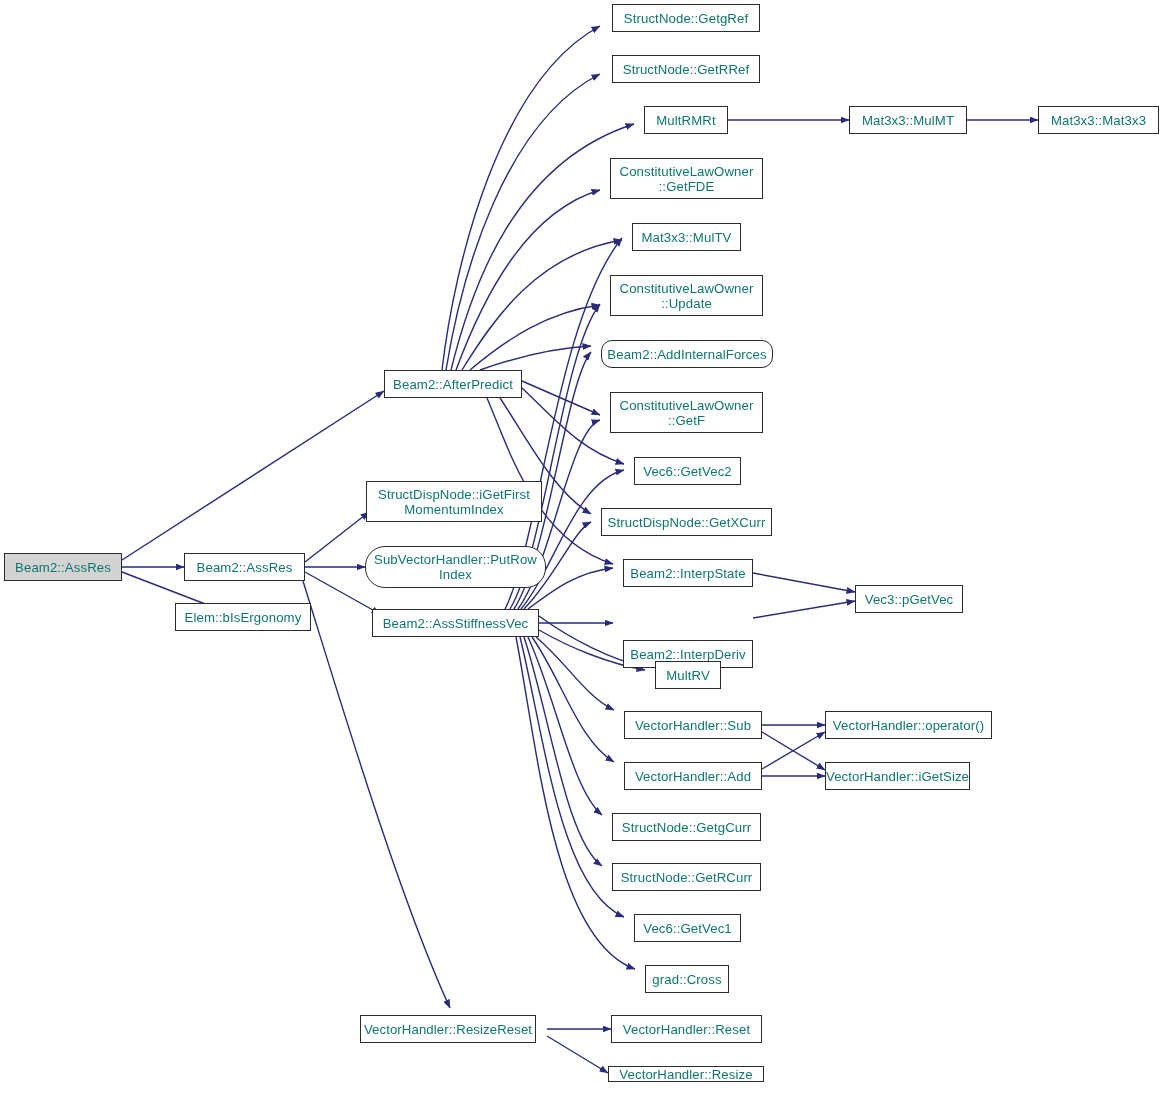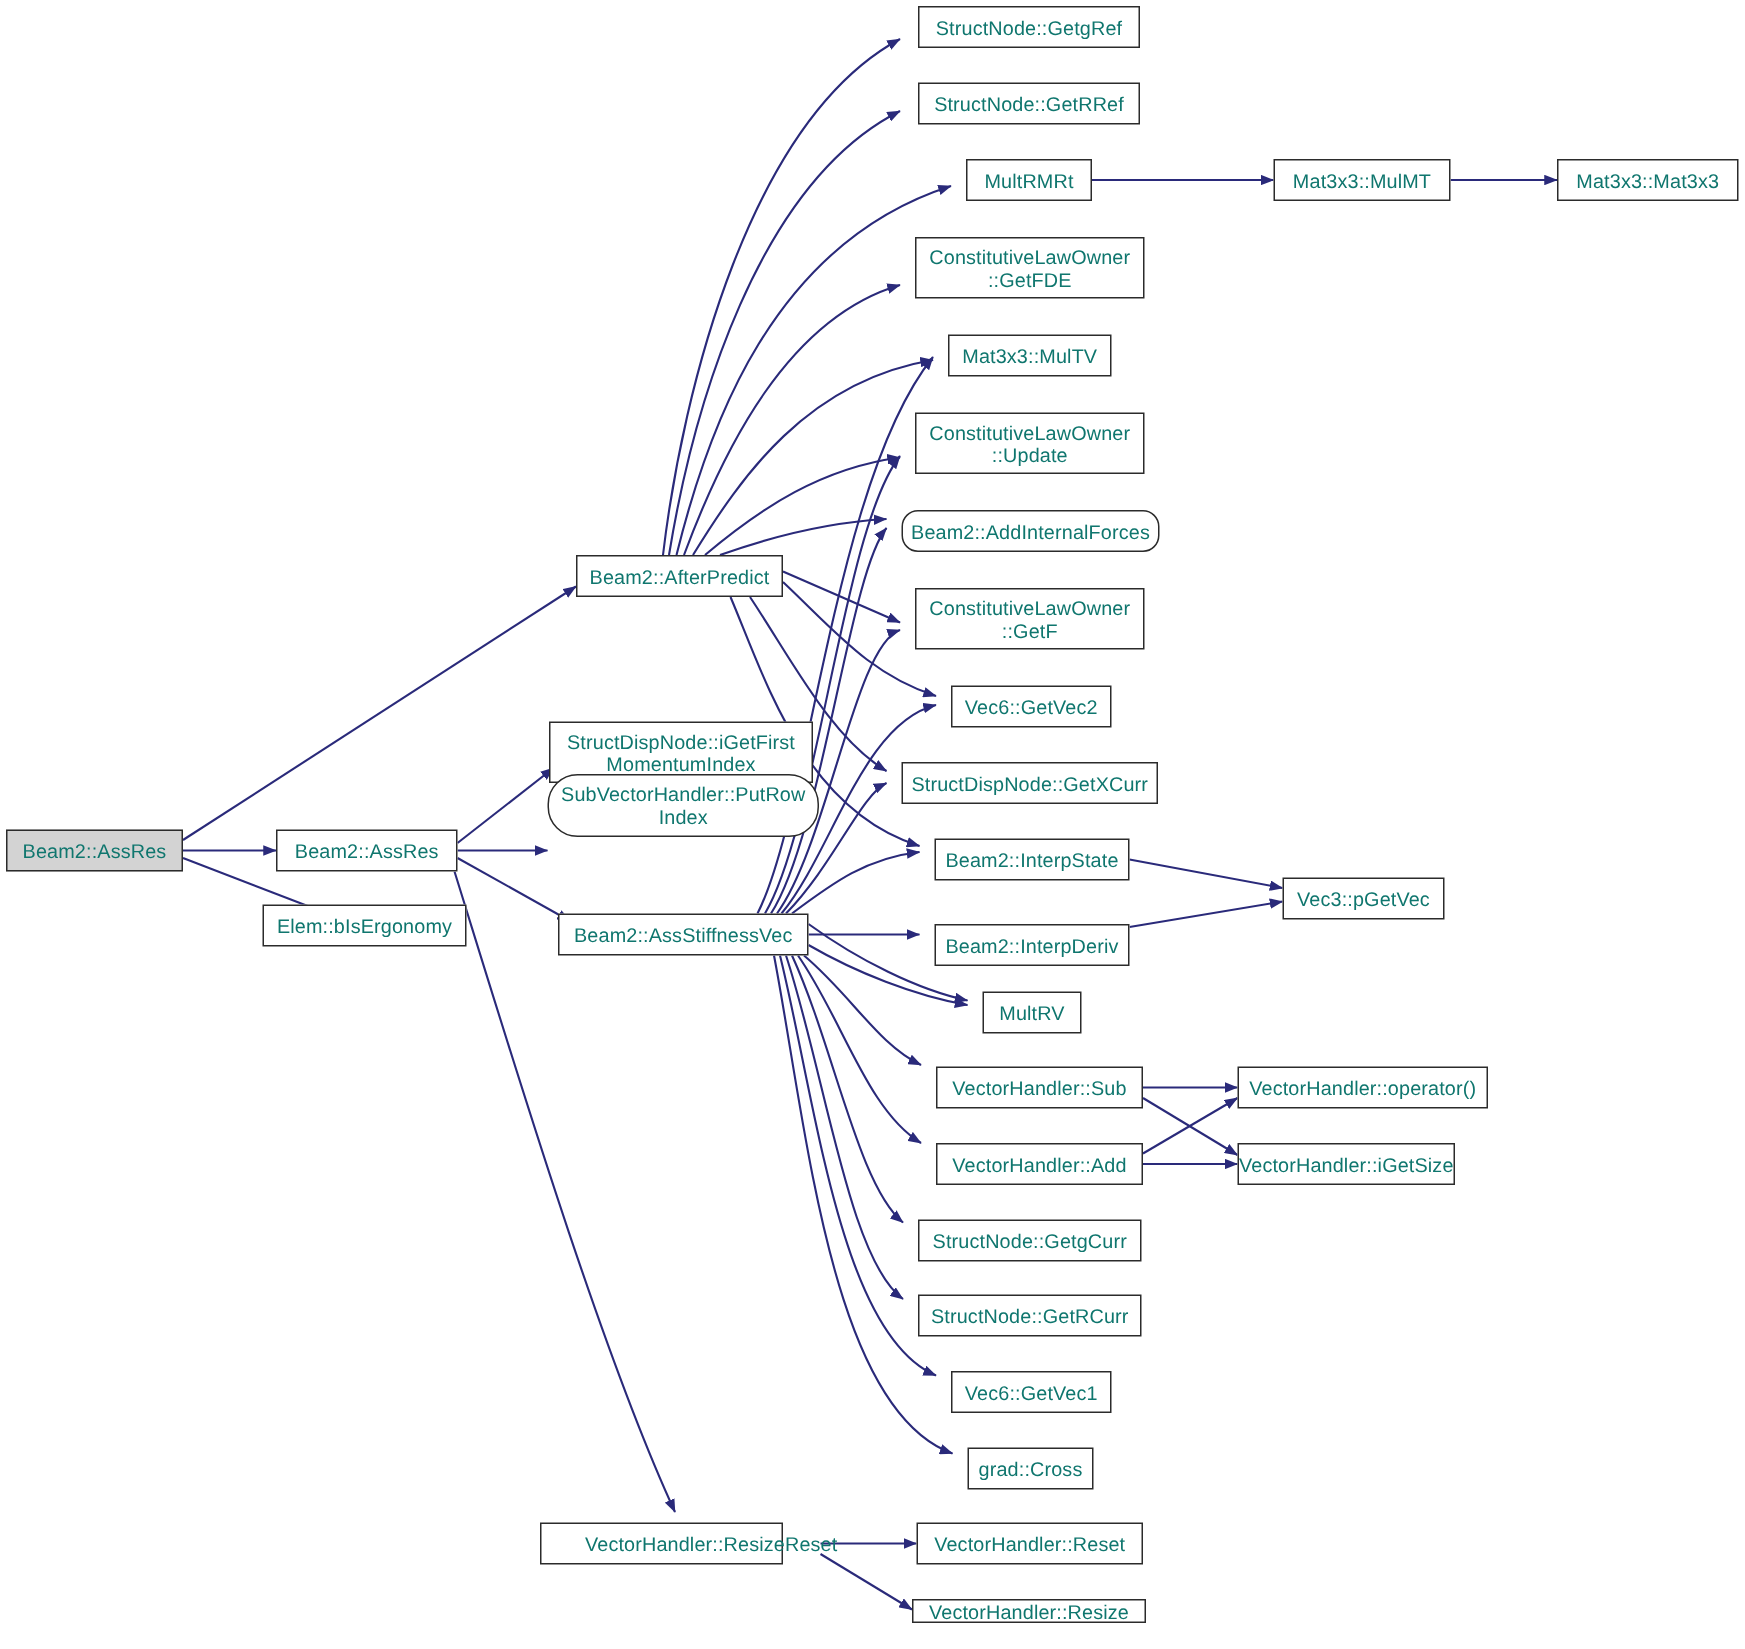--- a/index.html
+++ b/index.html
@@ -104,39 +104,39 @@
         <path d="M547,1036 L608,1073" marker-end="url(#ah)"></path>
       </g>
   </svg>
   <div id="node-layer">
       <div class="node root" style="left: 4px; top: 553px; width: 118px; height: 28px;"><span class="label">Beam2::AssRes</span></div>
       <div class="node" style="left: 184px; top: 553px; width: 121px; height: 28px;"><span class="label">Beam2::AssRes</span></div>
       <div class="node" style="left: 175px; top: 603px; width: 136px; height: 28px;"><span class="label">Elem::bIsErgonomy</span></div>
       <div class="node" style="left: 384px; top: 370px; width: 138px; height: 28px;"><span class="label">Beam2::AfterPredict</span></div>
       <div class="node" style="left: 366px; top: 481px; width: 176px; height: 41px;"><span class="label">StructDispNode::iGetFirst
 MomentumIndex</span></div>
-      <div class="node" style="left: 365px; top: 516px; width: 181px; height: 42px; border-radius: 20px;"><span class="label">SubVectorHandler::PutRow
+      <div class="node" style="left: 365px; top: 546px; width: 181px; height: 42px; border-radius: 20px;"><span class="label">SubVectorHandler::PutRow
 Index</span></div>
       <div class="node" style="left: 372px; top: 609px; width: 167px; height: 28px;"><span class="label">Beam2::AssStiffnessVec</span></div>
-      <div class="node" style="left: 360px; top: 1015px; width: 162px; height: 28px; padding-left: 29px;"><span class="label">VectorHandler::ResizeReset</span></div>
+      <div class="node" style="left: 360px; top: 1015px; width: 176px; height: 28px;"><span class="label">VectorHandler::ResizeReset</span></div>
       <div class="node" style="left: 612px; top: 4px; width: 148px; height: 28px;"><span class="label">StructNode::GetgRef</span></div>
       <div class="node" style="left: 612px; top: 55px; width: 148px; height: 28px;"><span class="label">StructNode::GetRRef</span></div>
       <div class="node" style="left: 644px; top: 106px; width: 84px; height: 28px;"><span class="label">MultRMRt</span></div>
       <div class="node" style="left: 610px; top: 158px; width: 153px; height: 41px;"><span class="label">ConstitutiveLawOwner
 ::GetFDE</span></div>
       <div class="node" style="left: 632px; top: 223px; width: 109px; height: 28px;"><span class="label">Mat3x3::MulTV</span></div>
       <div class="node" style="left: 610px; top: 275px; width: 153px; height: 41px;"><span class="label">ConstitutiveLawOwner
 ::Update</span></div>
       <div class="node" style="left: 601px; top: 340px; width: 172px; height: 28px; border-radius: 11px;"><span class="label">Beam2::AddInternalForces</span></div>
       <div class="node" style="left: 610px; top: 392px; width: 153px; height: 41px;"><span class="label">ConstitutiveLawOwner
 ::GetF</span></div>
       <div class="node" style="left: 634px; top: 457px; width: 107px; height: 28px;"><span class="label">Vec6::GetVec2</span></div>
       <div class="node" style="left: 601px; top: 508px; width: 171px; height: 28px;"><span class="label">StructDispNode::GetXCurr</span></div>
       <div class="node" style="left: 623px; top: 559px; width: 130px; height: 28px;"><span class="label">Beam2::InterpState</span></div>
-      <div class="node" style="left: 623px; top: 616px; width: 130px; height: 28px;"><span class="label">Beam2::InterpDeriv</span></div>
+      <div class="node" style="left: 623px; top: 640px; width: 130px; height: 28px;"><span class="label">Beam2::InterpDeriv</span></div>
       <div class="node" style="left: 655px; top: 661px; width: 66px; height: 28px; justify-content: flex-end;"><span class="label">MultRV</span></div>
       <div class="node" style="left: 624px; top: 711px; width: 138px; height: 28px;"><span class="label">VectorHandler::Sub</span></div>
       <div class="node" style="left: 624px; top: 762px; width: 138px; height: 28px;"><span class="label">VectorHandler::Add</span></div>
       <div class="node" style="left: 612px; top: 813px; width: 149px; height: 28px;"><span class="label">StructNode::GetgCurr</span></div>
       <div class="node" style="left: 612px; top: 863px; width: 149px; height: 28px;"><span class="label">StructNode::GetRCurr</span></div>
       <div class="node" style="left: 634px; top: 914px; width: 107px; height: 28px;"><span class="label">Vec6::GetVec1</span></div>
       <div class="node" style="left: 645px; top: 965px; width: 84px; height: 28px;"><span class="label">grad::Cross</span></div>
       <div class="node" style="left: 611px; top: 1015px; width: 151px; height: 28px;"><span class="label">VectorHandler::Reset</span></div>
       <div class="node" style="left: 608px; top: 1066px; width: 156px; height: 16px;"><span class="label">VectorHandler::Resize</span></div>
       <div class="node" style="left: 849px; top: 106px; width: 118px; height: 28px;"><span class="label">Mat3x3::MulMT</span></div>

